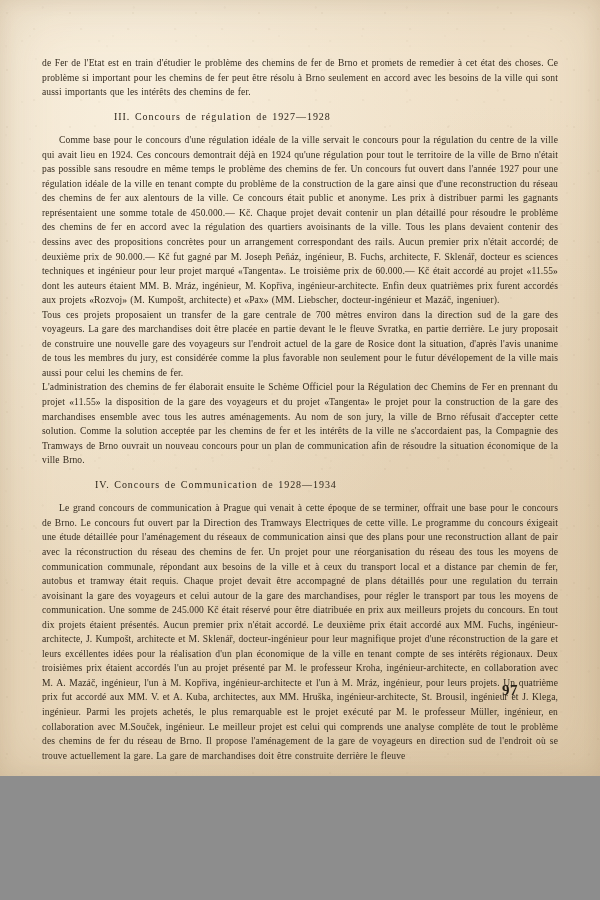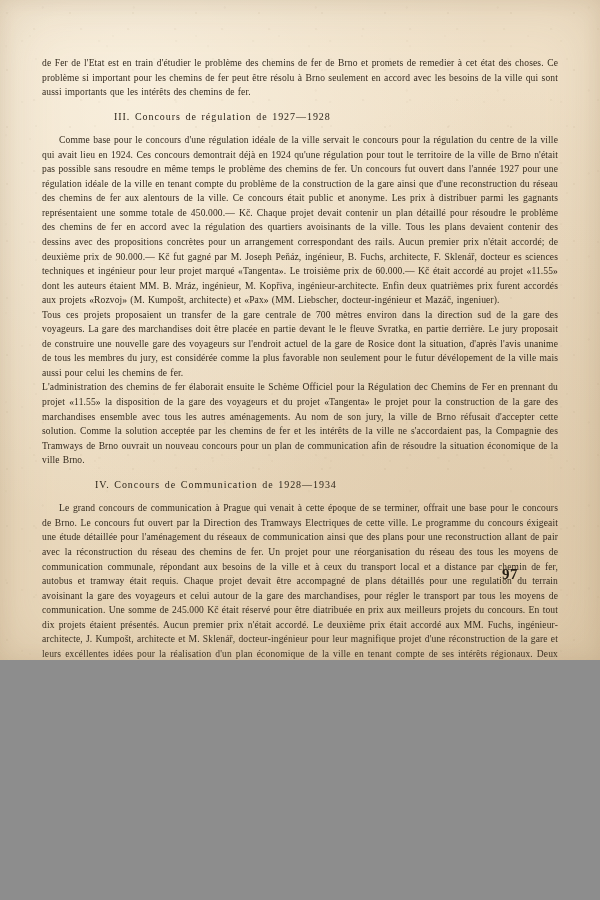--- a/index.html
+++ b/index.html
@@ -8,21 +8,21 @@
     padding: 0;
     background: #8d8d8d;
   }
   body {
     font-family: "Liberation Serif", "DejaVu Serif", serif;
   }
 
   #page {
     position: relative;
     width: 600px;
-    height: 660px;
+    height: 776px;
     margin: 0;
     overflow: hidden;
     background: #efdfc6;
     background-image:
       radial-gradient(ellipse at 22% 14%, rgba(255,250,238,0.55) 0%, rgba(255,250,238,0) 55%),
       radial-gradient(ellipse at 86% 88%, rgba(206,181,146,0.40) 0%, rgba(206,181,146,0) 60%),
       linear-gradient(176deg, #f1e2ca 0%, #ecdcc2 42%, #e7d5b8 100%);
     color: #2b2218;
   }
 

